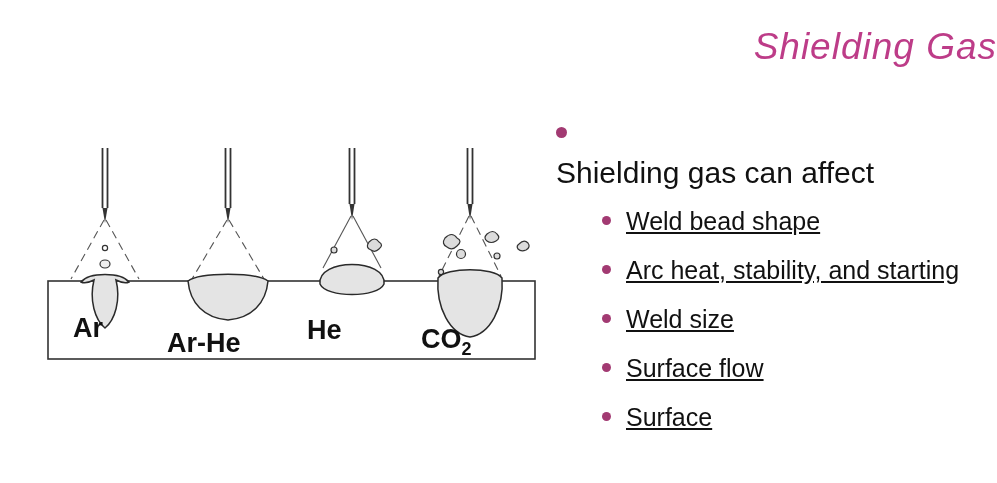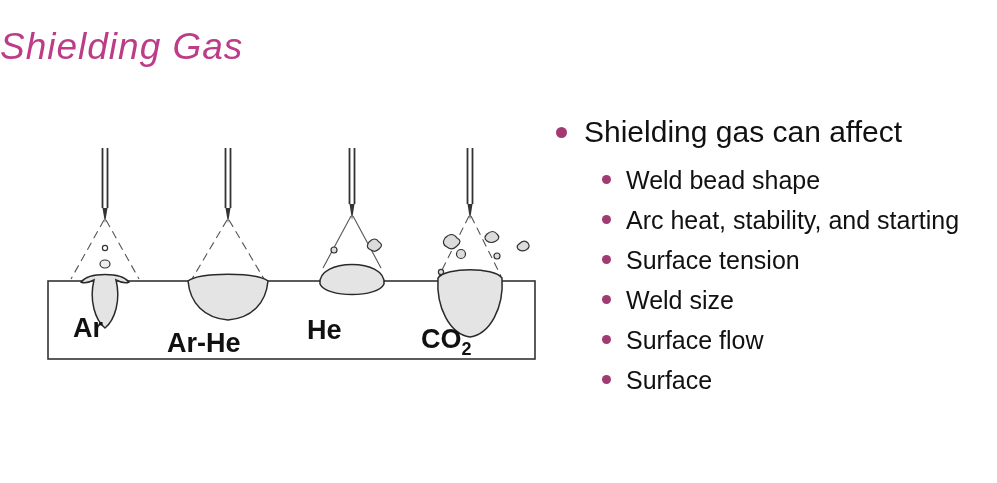--- a/index.html
+++ b/index.html
@@ -1,29 +1,29 @@
 <!DOCTYPE html>
 <html><head>
 <meta charset="utf-8">
 <style>
   html,body{margin:0;padding:0;}
   body{
     width:997px;height:483px;background:#ffffff;position:relative;overflow:hidden;
     font-family:"Liberation Sans", sans-serif;color:#111;
   }
   .slide-title{
-    position:absolute;top:26px;left:0;width:100%;text-align:left;
+    position:absolute;top:26px;left:0;width:100%;text-align:right;
     font-style:italic;font-size:37px;font-weight:500;color:#bd3c88;letter-spacing:1px;
   }
   .diagram-wrap{position:absolute;left:25px;top:96px;width:530px;height:300px;}
   .bullets{position:absolute;left:556px;top:114px;width:432px;}
-  .main-item{display:flex;align-items:flex-start;gap:17px;font-size:30px;line-height:1.2;}
+  .main-item{display:flex;align-items:flex-start;gap:17px;font-size:30px;line-height:1.2;flex-direction:column;}
   .dot{border-radius:50%;background:#a23a72;flex:0 0 auto;}
   .dot.main{width:11px;height:11px;margin-top:13px;}
-  .sub-list{margin:14px 0 0 46px;display:flex;flex-direction:column;gap:8px;}
+  .sub-list{margin:14px 0 0 46px;display:flex;flex-direction:column;gap:17px;text-decoration:underline;}
   .sub-item{display:flex;align-items:flex-start;gap:15px;font-size:25px;line-height:1.28;}
   .dot.sub{width:9px;height:9px;margin-top:11px;}
   .bead{fill:#e4e4e4;stroke:#2a2a2a;stroke-width:1.5;}
   .wire{stroke:#333;stroke-width:1.8;}
   .cone{stroke:#555;stroke-width:1.1;fill:none;}
   .cone.dash{stroke-dasharray:8 5;}
   .spatter{fill:#dcdcdc;stroke:#333;stroke-width:1.2;}
   .plate{fill:#ffffff;stroke:#333;stroke-width:1.6;}
   .gaslabel{font-family:"Liberation Sans", sans-serif;font-size:27px;font-weight:bold;fill:#111;}
 </style>
@@ -98,24 +98,20 @@
     <div class="sub-item">
       <span class="dot sub"></span>
       <span>Weld bead shape</span>
     </div>
     <div class="sub-item">
       <span class="dot sub"></span>
       <span>Arc heat, stability, and starting</span>
     </div>
     <div class="sub-item">
       <span class="dot sub"></span>
-      <span>Surface tension</span>
-    </div>
-    <div class="sub-item">
-      <span class="dot sub"></span>
       <span>Weld size</span>
     </div>
     <div class="sub-item">
       <span class="dot sub"></span>
       <span>Surface flow</span>
     </div>
     <div class="sub-item">
       <span class="dot sub"></span>
       <span>Surface</span>
     </div>

